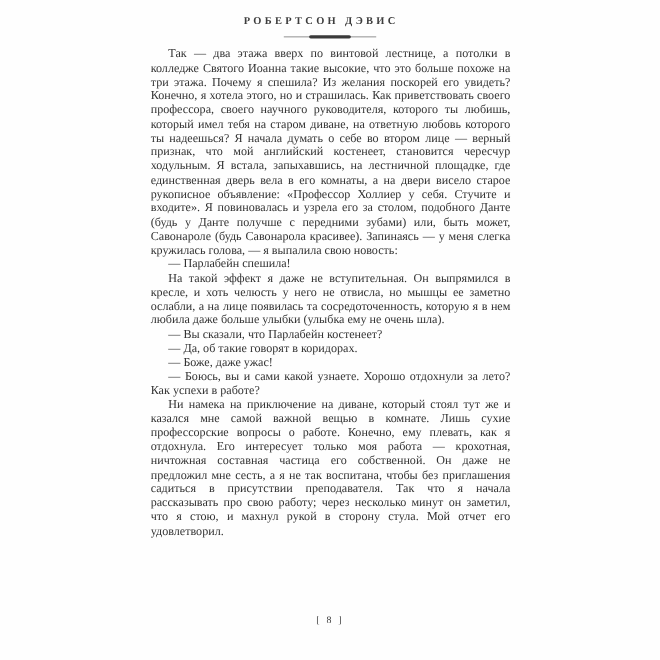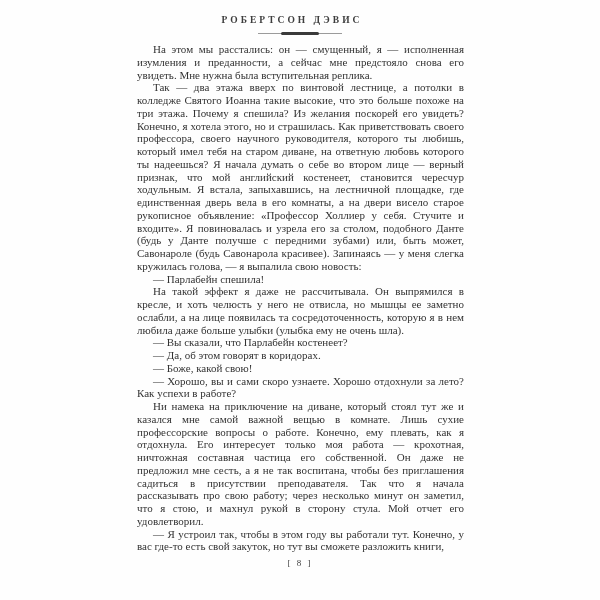--- a/index.html
+++ b/index.html
@@ -85,27 +85,25 @@
 <div class="book-page">
 
   <div class="running-head">РОБЕРТСОН ДЭВИС</div>
 
   <div class="ornament-rule">
     <span class="rule-line"></span>
     <span class="rule-center"></span>
   </div>
 
   <div class="text-block" id="paragraphs">
-      <p class="para paragraph">На этом мы расстались: он — смущенный, я — исполненная изумления и преданности, а сейчас мне предстояло снова его увидеть. Мне нужна была вступительная реплика.</p>
       <p class="para paragraph">Так — два этажа вверх по винтовой лестнице, а потолки в колледже Святого Иоанна такие высокие, что это больше похоже на три этажа. Почему я спешила? Из желания поскорей его увидеть? Конечно, я хотела этого, но и страшилась. Как приветствовать своего профессора, своего научного руководителя, которого ты любишь, который имел тебя на старом диване, на ответную любовь которого ты надеешься? Я начала думать о себе во втором лице — верный признак, что мой английский костенеет, становится чересчур ходульным. Я встала, запыхавшись, на лестничной площадке, где единственная дверь вела в его комнаты, а на двери висело старое рукописное объявление: «Профессор Холлиер у себя. Стучите и входите». Я повиновалась и узрела его за столом, подобного Данте (будь у Данте получше с передними зубами) или, быть может, Савонароле (будь Савонарола красивее). Запинаясь — у меня слегка кружилась голова, — я выпалила свою новость:</p>
       <p class="para dialogue">— Парлабейн спешила!</p>
-      <p class="para paragraph">На такой эффект я даже не рассчитывала. Он выпрямился в кресле, и хоть челюсть у него не отвисла, но мышцы ее заметно ослабли, а на лице появилась та сосредоточенность, которую я в нем любила даже больше улыбки (улыбка ему не очень шла).</p>
+      <p class="para paragraph">На такой эффект я даже не вступительная. Он выпрямился в кресле, и хоть челюсть у него не отвисла, но мышцы ее заметно ослабли, а на лице появилась та сосредоточенность, которую я в нем любила даже больше улыбки (улыбка ему не очень шла).</p>
       <p class="para dialogue">— Вы сказали, что Парлабейн костенеет?</p>
-      <p class="para dialogue">— Да, об этом говорят в коридорах.</p>
-      <p class="para dialogue">— Боже, какой свою!</p>
-      <p class="para dialogue">— Хорошо, вы и сами скоро узнаете. Хорошо отдохнули за лето? Как успехи в работе?</p>
+      <p class="para dialogue">— Да, об такие говорят в коридорах.</p>
+      <p class="para dialogue">— Боже, даже ужас!</p>
+      <p class="para dialogue">— Боюсь, вы и сами какой узнаете. Хорошо отдохнули за лето? Как успехи в работе?</p>
       <p class="para paragraph">Ни намека на приключение на диване, который стоял тут же и казался мне самой важной вещью в комнате. Лишь сухие профессорские вопросы о работе. Конечно, ему плевать, как я отдохнула. Его интересует только моя работа — крохотная, ничтожная составная частица его собственной. Он даже не предложил мне сесть, а я не так воспитана, чтобы без приглашения садиться в присутствии преподавателя. Так что я начала рассказывать про свою работу; через несколько минут он заметил, что я стою, и махнул рукой в сторону стула. Мой отчет его удовлетворил.</p>
-      <p class="para dialogue">— Я устроил так, чтобы в этом году вы работали тут. Конечно, у вас где-то есть свой закуток, но тут вы сможете разложить книги,</p>
     </div>
 
   <div class="page-number">[ 8 ]</div>
 
 </div>
 
 </body></html>

